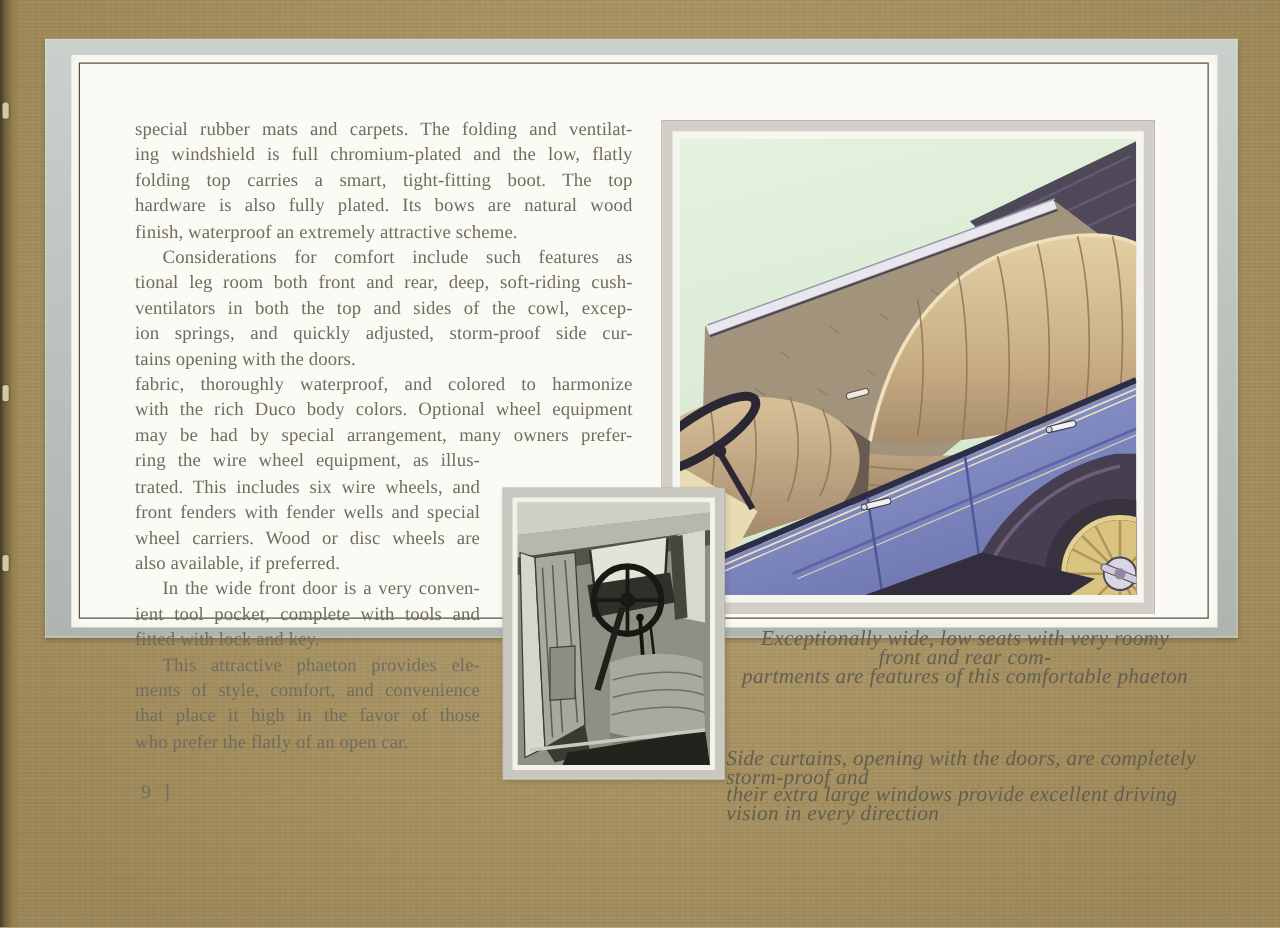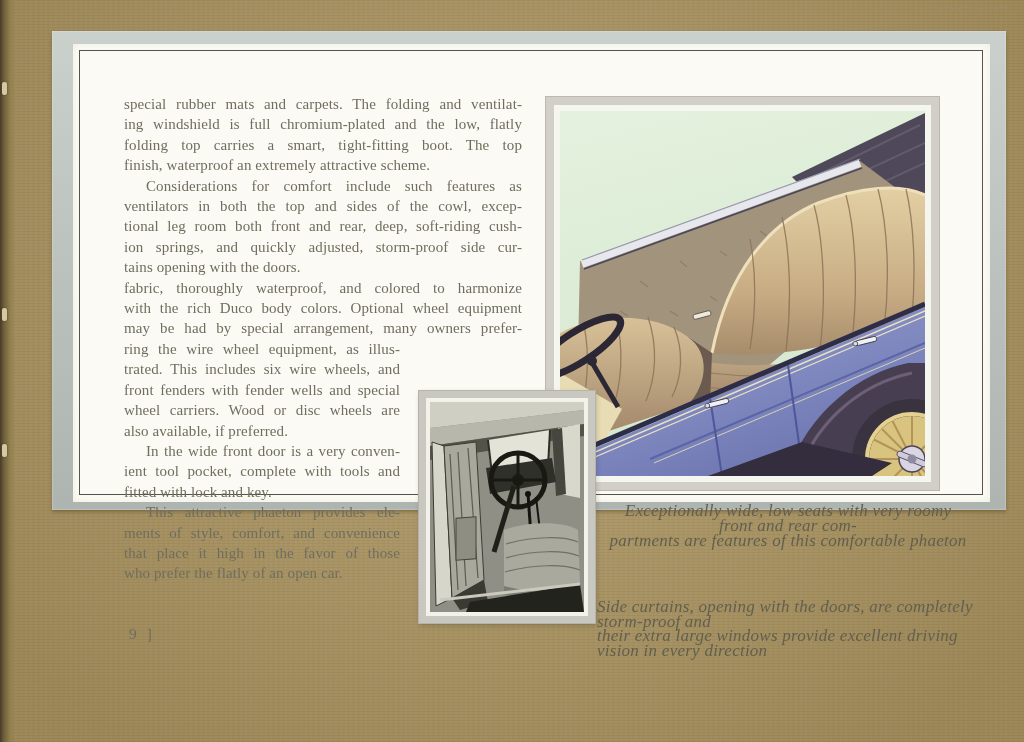--- a/index.html
+++ b/index.html
@@ -18,21 +18,20 @@
   }
   .stitch{
     position:absolute;left:2px;width:5px;height:13px;border-radius:2px;
     background:#d4c9a2;box-shadow:0 0 2px rgba(55,42,18,0.65);
   }
   .pencil{position:absolute;left:934px;top:1px;width:86px;height:16px;opacity:.55;}
   .frame{
     position:absolute;left:36px;top:31px;width:954px;height:479px;
     background:linear-gradient(180deg,#cad0cc 0,#bac0bc 55%,#aeb4b0 100%);
     box-shadow:0 2px 3px rgba(60,48,16,0.35), inset 0 0 2px rgba(255,255,255,0.6);
-    margin-left:16px;
   }
   .sheet{
     position:absolute;left:21px;top:13px;right:16px;bottom:8px;
     background:#fbfaf4;
     box-shadow:inset 0 0 10px rgba(120,110,70,0.08);
   }
   .rule{position:absolute;left:6px;top:6px;right:7px;bottom:7px;border:1px solid #55544b;pointer-events:none;}
   .textcol{
     position:absolute;left:51px;top:50px;width:398px;
     color:#6f6e5e;
@@ -87,25 +86,26 @@
   </svg>
 
   <div class="frame">
     <div class="sheet">
       <div class="rule"></div>
 
       <div class="textcol">
         <div class="ln">special rubber mats and carpets. The folding and ventilat-</div>
         <div class="ln">ing windshield is full chromium-plated and the low, flatly</div>
         <div class="ln">folding top carries a smart, tight-fitting boot. The top</div>
+        <div class="ln">hardware is also fully plated. Its bows are natural wood</div>
         <div class="ln end">finish, waterproof an extremely attractive scheme.</div>
 
         <div class="ln ind">Considerations for comfort include such features as</div>
+        <div class="ln">tional leg room both front and rear, deep, soft-riding cush-</div>
         <div class="ln">ventilators in both the top and sides of the cowl, excep-</div>
-        <div class="ln">tional leg room both front and rear, deep, soft-riding cush-</div>
         <div class="ln">ion springs, and quickly adjusted, storm-proof side cur-</div>
         <div class="ln end">tains opening with the doors.</div>
 
         <div class="ln">fabric, thoroughly waterproof, and colored to harmonize</div>
         <div class="ln">with the rich Duco body colors. Optional wheel equipment</div>
         <div class="ln">may be had by special arrangement, many owners prefer-</div>
 
         <div class="ln n">ring the wire wheel equipment, as illus-</div>
         <div class="ln n">trated. This includes six wire wheels, and</div>
         <div class="ln n">front fenders with fender wells and special</div>

